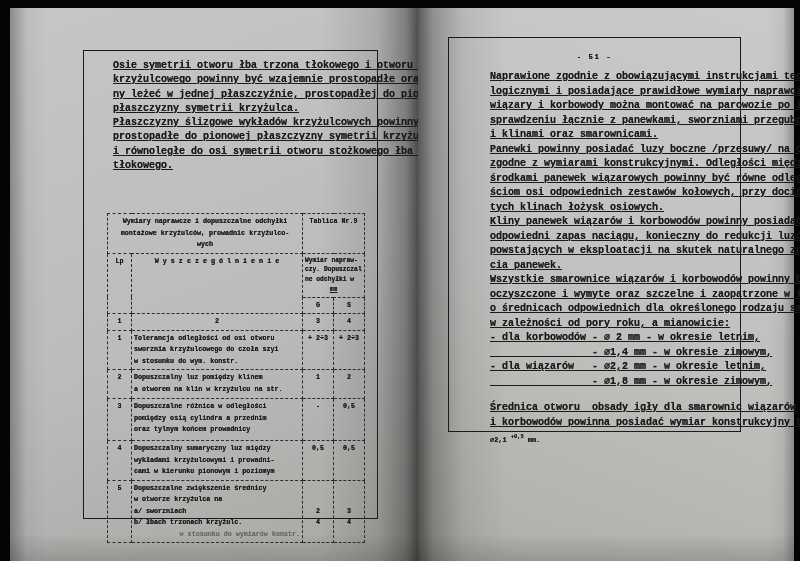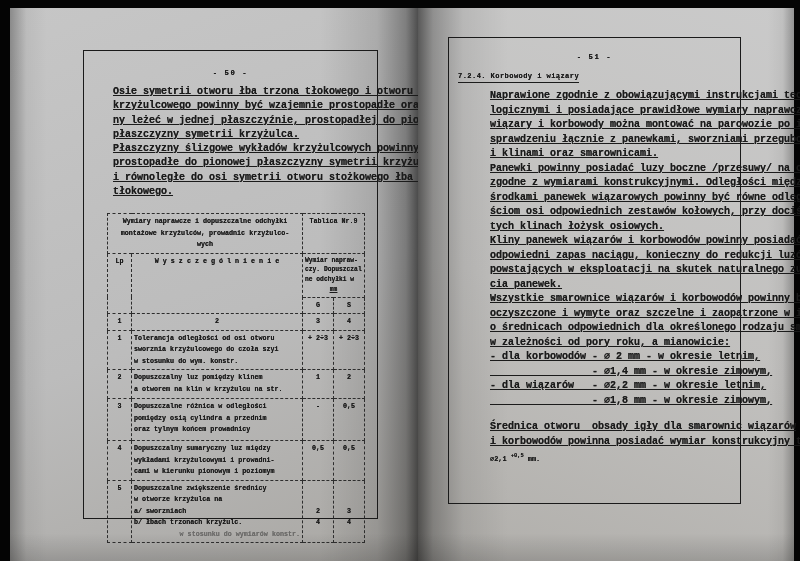--- a/index.html
+++ b/index.html
@@ -21,21 +21,21 @@
   .page-right {
     left:418px; width:376px;
     background:
       linear-gradient(0deg, rgba(0,0,0,0.15), rgba(0,0,0,0) 5%),
       linear-gradient(90deg, rgba(0,0,0,0.55), rgba(0,0,0,0.28) 4%, rgba(0,0,0,0.08) 12%, rgba(0,0,0,0) 24%),
       linear-gradient(270deg, rgba(0,0,0,0.28), rgba(0,0,0,0.05) 3%, rgba(0,0,0,0) 7%),
       linear-gradient(200deg, #cacaca, #c1c0be 55%, #b0aeaa);
   }
   .frame { position:absolute; border:1.5px solid #1a1a1a; }
   .frame-left  { left:73px; top:42px; width:295px; height:469px; }
-  .frame-right { left:30px; top:29px; width:293px; height:467px; }
+  .frame-right { left:30px; top:29px; width:293px; height:395px; }
 
   .tw { color:#1b1b1b; font-weight:bold; text-shadow:0 0 0.35px rgba(20,20,20,0.8); }
   .pre { white-space:pre; }
 
   .pnum { text-align:center; font-size:7.3px; letter-spacing:1.5px; }
   .pnum-left  { margin-top:18px; }
   .pnum-right { margin-top:15px; }
 
   .body-text { font-size:10px; line-height:14.3px;text-decoration:underline; }
   .body-left-text { margin:8px 0 0 29px; }
@@ -69,21 +69,20 @@
   .r1 td { height:36px; } .r2 td { height:29px; } .r3 td { height:42px; }
   .r4 td { height:36px; } .r5 td { height:54px; }
 </style>
 </head>
 <body>
 
 <div id="stage">
 
   <div class="page page-left">
     <div class="frame frame-left">
-      <div class="tw pnum pnum-left">- 50 -</div>
 
       <div class="tw pre body-text body-left-text">Osie symetrii otworu łba trzona tłokowego i otworu sworznia
 krzyżulcowego powinny być wzajemnie prostopadłe oraz powin-
 ny leżeć w jednej płaszczyźnie, prostopadłej do pionowej
 płaszczyzny symetrii krzyżulca.
 Płaszczyzny ślizgowe wykładów krzyżulcowych powinny być
 prostopadłe do pionowej płaszczyzny symetrii krzyżulca
 i równoległe do osi symetrii otworu stożkowego łba trzona
 tłokowego.</div>
 
@@ -183,23 +182,20 @@
           </tr>
         </tbody>
       </table>
     </div>
   </div>
 
   <div class="page page-right">
     <div class="frame frame-right">
       <div class="tw pnum pnum-right">- 51 -</div>
 
-      <div class="tw section-heading">
-        <span>7.2.4. Korbowody i wiązary</span>
-      </div>
 
       <div class="tw pre body-text body-right-text">Naprawione zgodnie z obowiązującymi instrukcjami techno-
 logicznymi i posiadające prawidłowe wymiary naprawcze
 wiązary i korbowody można montować na parowozie po ich
 sprawdzeniu łącznie z panewkami, sworzniami przegubowymi
 i klinami oraz smarownicami.
 Panewki powinny posiadać luzy boczne /przesuwy/ na czopach
 zgodne z wymiarami konstrukcyjnymi. Odległości między
 środkami panewek wiązarowych powinny być równe odległo-
 ściom osi odpowiednich zestawów kołowych, przy dociśnię-

